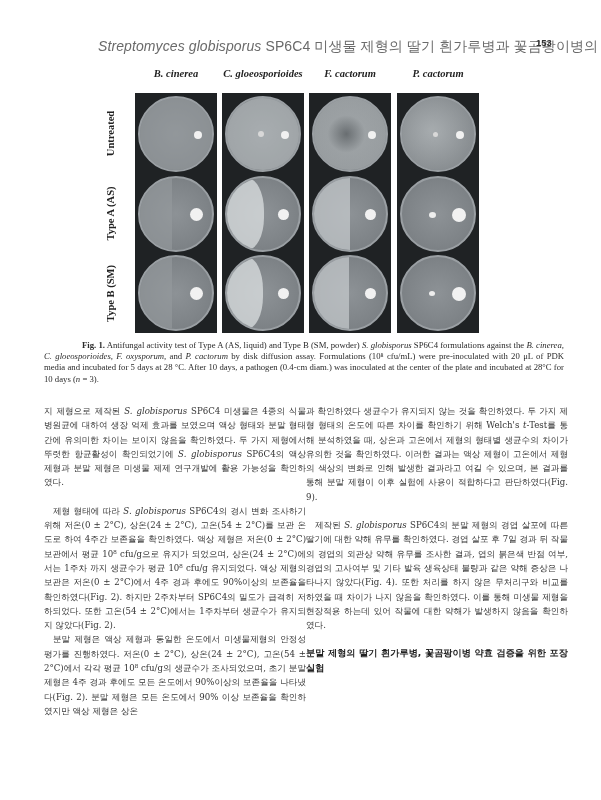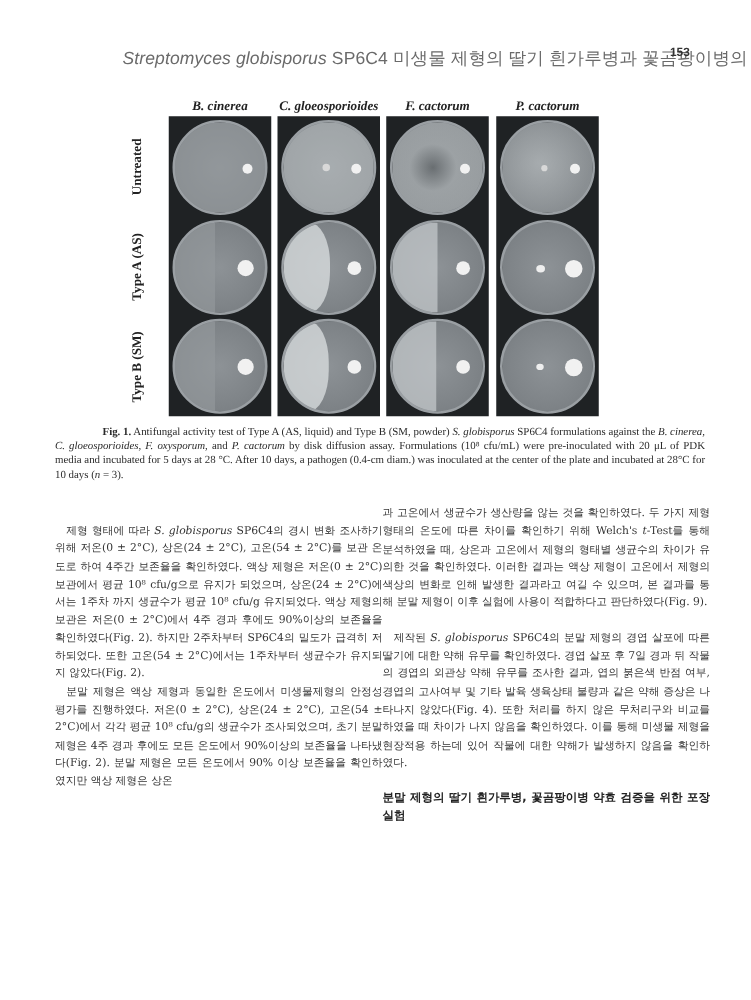--- a/index.html
+++ b/index.html
@@ -10,21 +10,21 @@
          color: #6a6a6a; white-space: nowrap; letter-spacing: 0.1px; }
   .running-head i { font-style: italic; }
   .page-num { position: absolute; top: 37px; left: 536px;
          font-family: "Liberation Sans", "DejaVu Sans", sans-serif; font-weight: bold;
          font-size: 9.5px; color: #333; }
 
   
   .figure { position: absolute; left: 100px; top: 62px; width: 390px; height: 272px; }
   .col-head { position: absolute; top: 6px; font-family: "Liberation Serif", serif;
          font-style: italic; font-weight: bold; font-size: 10.5px; color: #222;
-         text-align: center; width: 82px; white-space: nowrap; margin-top: 12px; }
+         text-align: center; width: 82px; white-space: nowrap; }
   .panel { position: absolute; top: 31px; width: 82px; height: 240px; background: #1f2224; }
   .plate { position: absolute; left: 3px; width: 76px; height: 76px; border-radius: 50%;
          box-sizing: border-box; border: 2px solid #9a9fa3;
          background: radial-gradient(circle at 50% 50%, #8d9296 0%, #7f8488 60%, #74797d 100%); overflow: hidden; }
   .plate .lawn { position: absolute; top: 0; bottom: 0; left: 0; background: rgba(210,214,216,0.55); }
   .plate .lawn.fuzzy { background: rgba(150,155,158,0.6); }
   .plate .disk { position: absolute; border-radius: 50%; background: #f1f1f1; }
   .plate .center-dot { position: absolute; border-radius: 50%; background: #d8d8d8; }
   .row-label { position: absolute; left: -2px; font-family: "Liberation Serif", serif;
          font-weight: bold; font-size: 10.5px; color: #222; transform: rotate(-90deg);
@@ -121,24 +121,25 @@
     <div class="plate" style="top:162px">
       <div class="center-dot" style="left:27px; top:34px; width:6px; height:5px; background:#eeeeee"></div>
       <div class="disk" style="left:50px; top:30px; width:14px; height:14px"></div>
     </div>
   </div>
 </div>
 
 <div class="caption"><b>Fig. 1.</b><span> Antifungal activity test of Type A (AS, liquid) and Type B (SM, powder) </span><i>S. globisporus</i><span> SP6C4 formulations against the </span><i>B. cinerea, C. gloeosporioides, F. oxysporum,</i><span> and </span><i>P. cactorum</i><span> by disk diffusion assay. Formulations (10⁸ cfu/mL) were pre-inoculated with 20 μL of PDK media and incubated for 5 days at 28 °C. After 10 days, a pathogen (0.4-cm diam.) was inoculated at the center of the plate and incubated at 28°C for 10 days (</span><i>n</i><span> = 3).</span></div>
 
 <div class="col left">
+  <p><span>지 제형으로 제작된 </span><i>S. globisporus</i><span> SP6C4 미생물은 4종의 식물 병원균에 대하여 생장 억제 효과를 보였으며 액상 형태와 분말 형태 간에 유의미한 차이는 보이지 않음을 확인하였다. 두 가지 제형에서 뚜렷한 항균활성이 확인되었기에 </span><i>S. globisporus</i><span> SP6C4의 액상 제형과 분말 제형은 미생물 제제 연구개발에 활용 가능성을 확인하였다.</span></p>
   <div class="gap"></div>
   <p class="indent"><span>제형 형태에 따라 </span><i>S. globisporus</i><span> SP6C4의 경시 변화 조사하기 위해 저온(0 ± 2°C), 상온(24 ± 2°C), 고온(54 ± 2°C)를 보관 온도로 하여 4주간 보존율을 확인하였다. 액상 제형은 저온(0 ± 2°C) 보관에서 평균 10⁸ cfu/g으로 유지가 되었으며, 상온(24 ± 2°C)에서는 1주차 까지 생균수가 평균 10⁸ cfu/g 유지되었다. 액상 제형의 보관은 저온(0 ± 2°C)에서 4주 경과 후에도 90%이상의 보존율을 확인하였다(Fig. 2). 하지만 2주차부터 SP6C4의 밀도가 급격히 저하되었다. 또한 고온(54 ± 2°C)에서는 1주차부터 생균수가 유지되지 않았다(Fig. 2).</span></p>
   <p class="indent">분말 제형은 액상 제형과 동일한 온도에서 미생물제형의 안정성 평가를 진행하였다. 저온(0 ± 2°C), 상온(24 ± 2°C), 고온(54 ± 2°C)에서 각각 평균 10⁸ cfu/g의 생균수가 조사되었으며, 초기 분말 제형은 4주 경과 후에도 모든 온도에서 90%이상의 보존율을 나타냈다(Fig. 2). 분말 제형은 모든 온도에서 90% 이상 보존율을 확인하였지만 액상 제형은 상온</p>
 </div>
 
 <div class="col right">
-  <p><span>과 고온에서 생균수가 생산량을 않는 것을 확인하였다. 두 가지 제형 형태의 온도에 따른 차이를 확인하기 위해 Welch's </span><i>t</i><span>-Test를 통해 분석하였을 때, 상온과 고온에서 제형의 형태별 생균수의 차이가 유의한 것을 확인하였다. 이러한 결과는 액상 제형이 고온에서 제형의 색상의 변화로 인해 발생한 결과라고 여길 수 있으며, 본 결과를 통해 분말 제형이 이후 실험에 사용이 적합하다고 판단하였다(Fig. 9).</span></p>
+  <p><span>과 확인하였다 생균수가 유지되지 않는 것을 확인하였다. 두 가지 제형 형태의 온도에 따른 차이를 확인하기 위해 Welch's </span><i>t</i><span>-Test를 통해 분석하였을 때, 상온과 고온에서 제형의 형태별 생균수의 차이가 유의한 것을 확인하였다. 이러한 결과는 액상 제형이 고온에서 제형의 색상의 변화로 인해 발생한 결과라고 여길 수 있으며, 본 결과를 통해 분말 제형이 이후 실험에 사용이 적합하다고 판단하였다(Fig. 9).</span></p>
   <div class="gap"></div>
   <p class="indent"><span>제작된 </span><i>S. globisporus</i><span> SP6C4의 분말 제형의 경엽 살포에 따른 딸기에 대한 약해 유무를 확인하였다. 경엽 살포 후 7일 경과 뒤 작물의 경엽의 외관상 약해 유무를 조사한 결과, 엽의 붉은색 반점 여부, 경엽의 고사여부 및 기타 발육 생육상태 불량과 같은 약해 증상은 나타나지 않았다(Fig. 4). 또한 처리를 하지 않은 무처리구와 비교를 하였을 때 차이가 나지 않음을 확인하였다. 이를 통해 미생물 제형을 현장적용 하는데 있어 작물에 대한 약해가 발생하지 않음을 확인하였다.</span></p>
   <div class="gap"></div>
   <h3>분말 제형의 딸기 흰가루병, 꽃곰팡이병 약효 검증을 위한 포장실험</h3>
 </div>
 
 </body></html>

